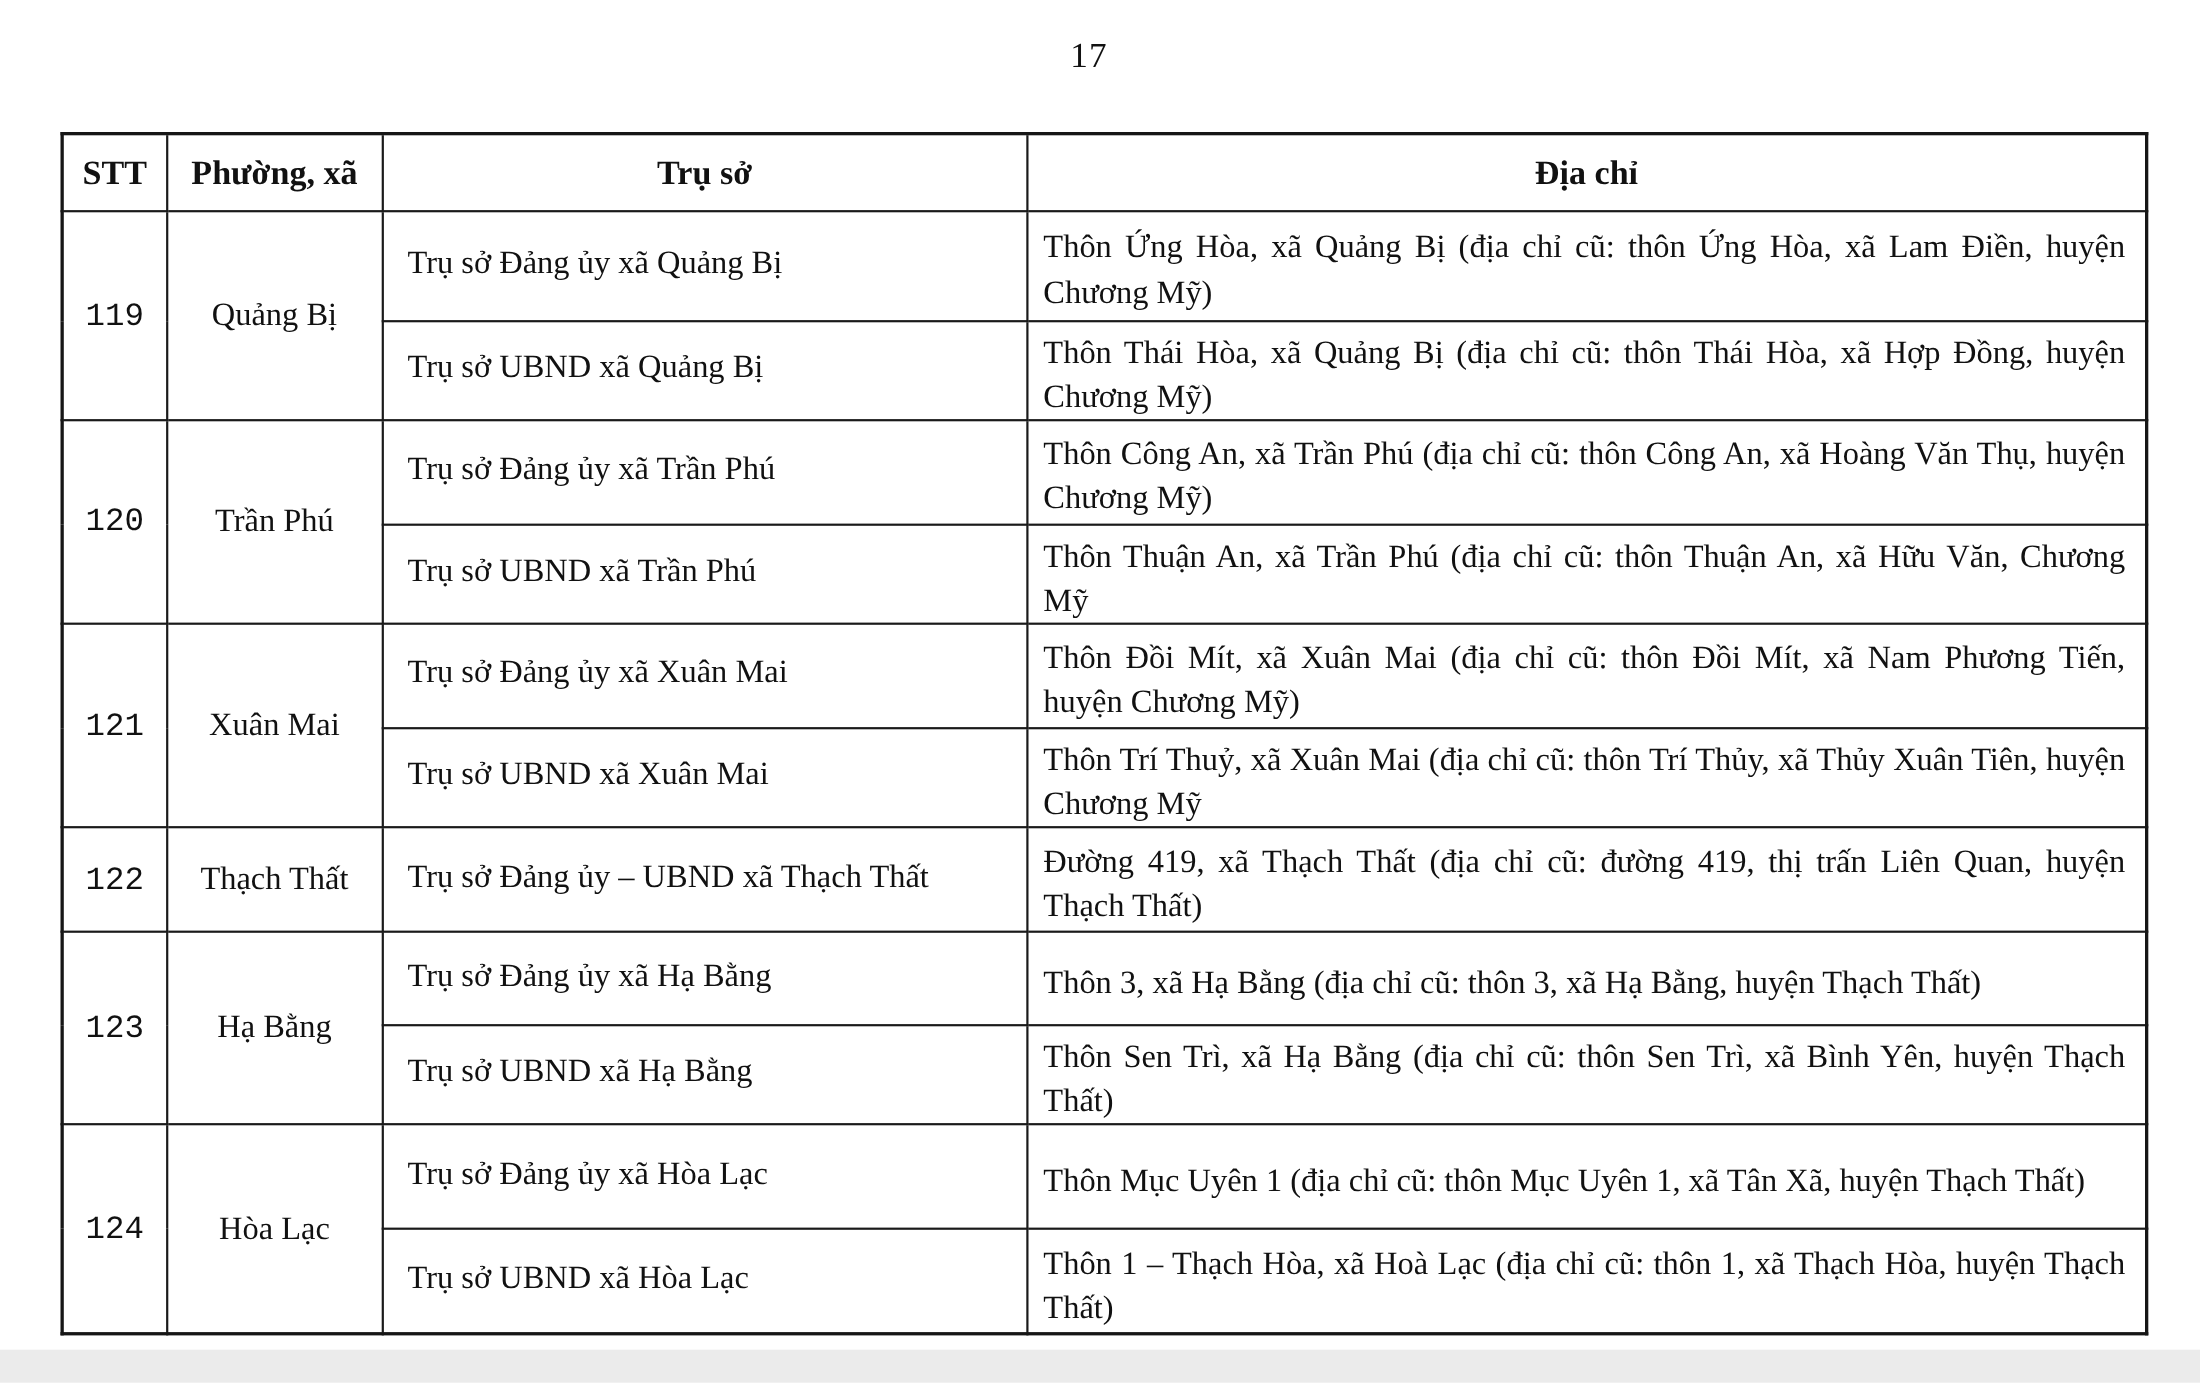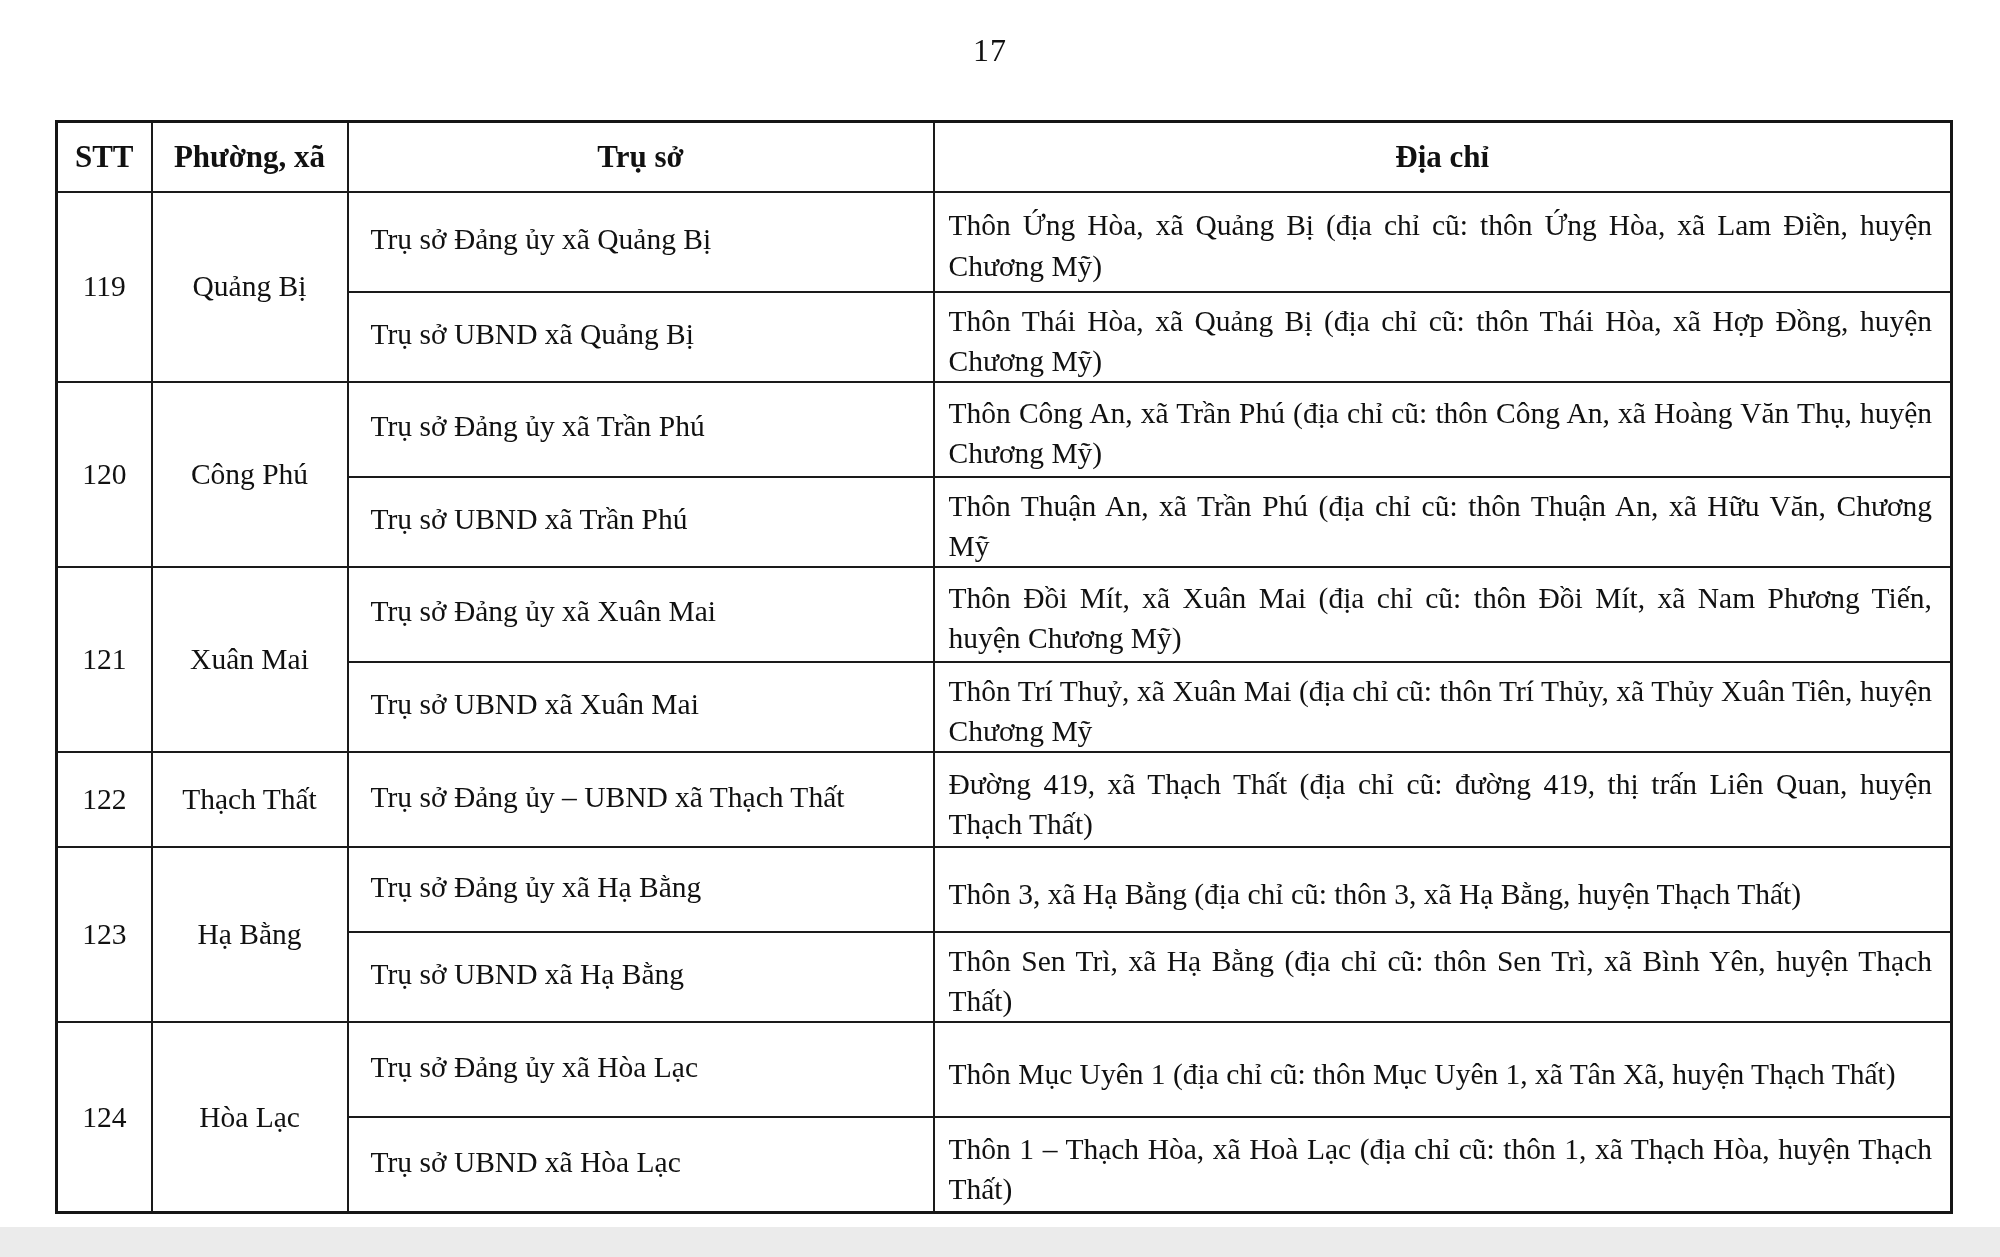--- a/index.html
+++ b/index.html
@@ -44,20 +44,21 @@
   .doc-table td {
     font-size: 29.5px;
   }
   col.c-stt  { width: 95px; }
   col.c-ward { width: 196px; }
   col.c-off  { width: 586px; }
   col.c-addr { width: 1018px; }
   .stt-cell {
     text-align: center;
     vertical-align: middle;
+    font-family: Liberation Mono, monospace;
   }
   .ward-cell {
     text-align: center;
     vertical-align: middle;
   }
   .office-cell {
     vertical-align: middle;
     padding: 1px 10px 6px 22px;
   }
   .address-cell {
@@ -108,21 +109,21 @@
       <td class="office-cell">Trụ sở Đảng ủy xã Quảng Bị</td>
       <td class="address-cell">Thôn Ứng Hòa, xã Quảng Bị (địa chỉ cũ: thôn Ứng Hòa, xã Lam Điền, huyện Chương Mỹ)</td>
     </tr>
     <tr class="h85">
       <td class="office-cell">Trụ sở UBND xã Quảng Bị</td>
       <td class="address-cell">Thôn Thái Hòa, xã Quảng Bị (địa chỉ cũ: thôn Thái Hòa, xã Hợp Đồng, huyện Chương Mỹ)</td>
     </tr>
 
     <tr class="h95">
       <td class="stt-cell" rowspan="2">120</td>
-      <td class="ward-cell" rowspan="2">Công Phú</td>
+      <td class="ward-cell" rowspan="2">Trần Phú</td>
       <td class="office-cell">Trụ sở Đảng ủy xã Trần Phú</td>
       <td class="address-cell">Thôn Công An, xã Trần Phú (địa chỉ cũ: thôn Công An, xã Hoàng Văn Thụ, huyện Chương Mỹ)</td>
     </tr>
     <tr class="h90">
       <td class="office-cell">Trụ sở UBND xã Trần Phú</td>
       <td class="address-cell">Thôn Thuận An, xã Trần Phú (địa chỉ cũ: thôn Thuận An, xã Hữu Văn, Chương Mỹ</td>
     </tr>
 
     <tr class="h95">
       <td class="stt-cell" rowspan="2">121</td>

